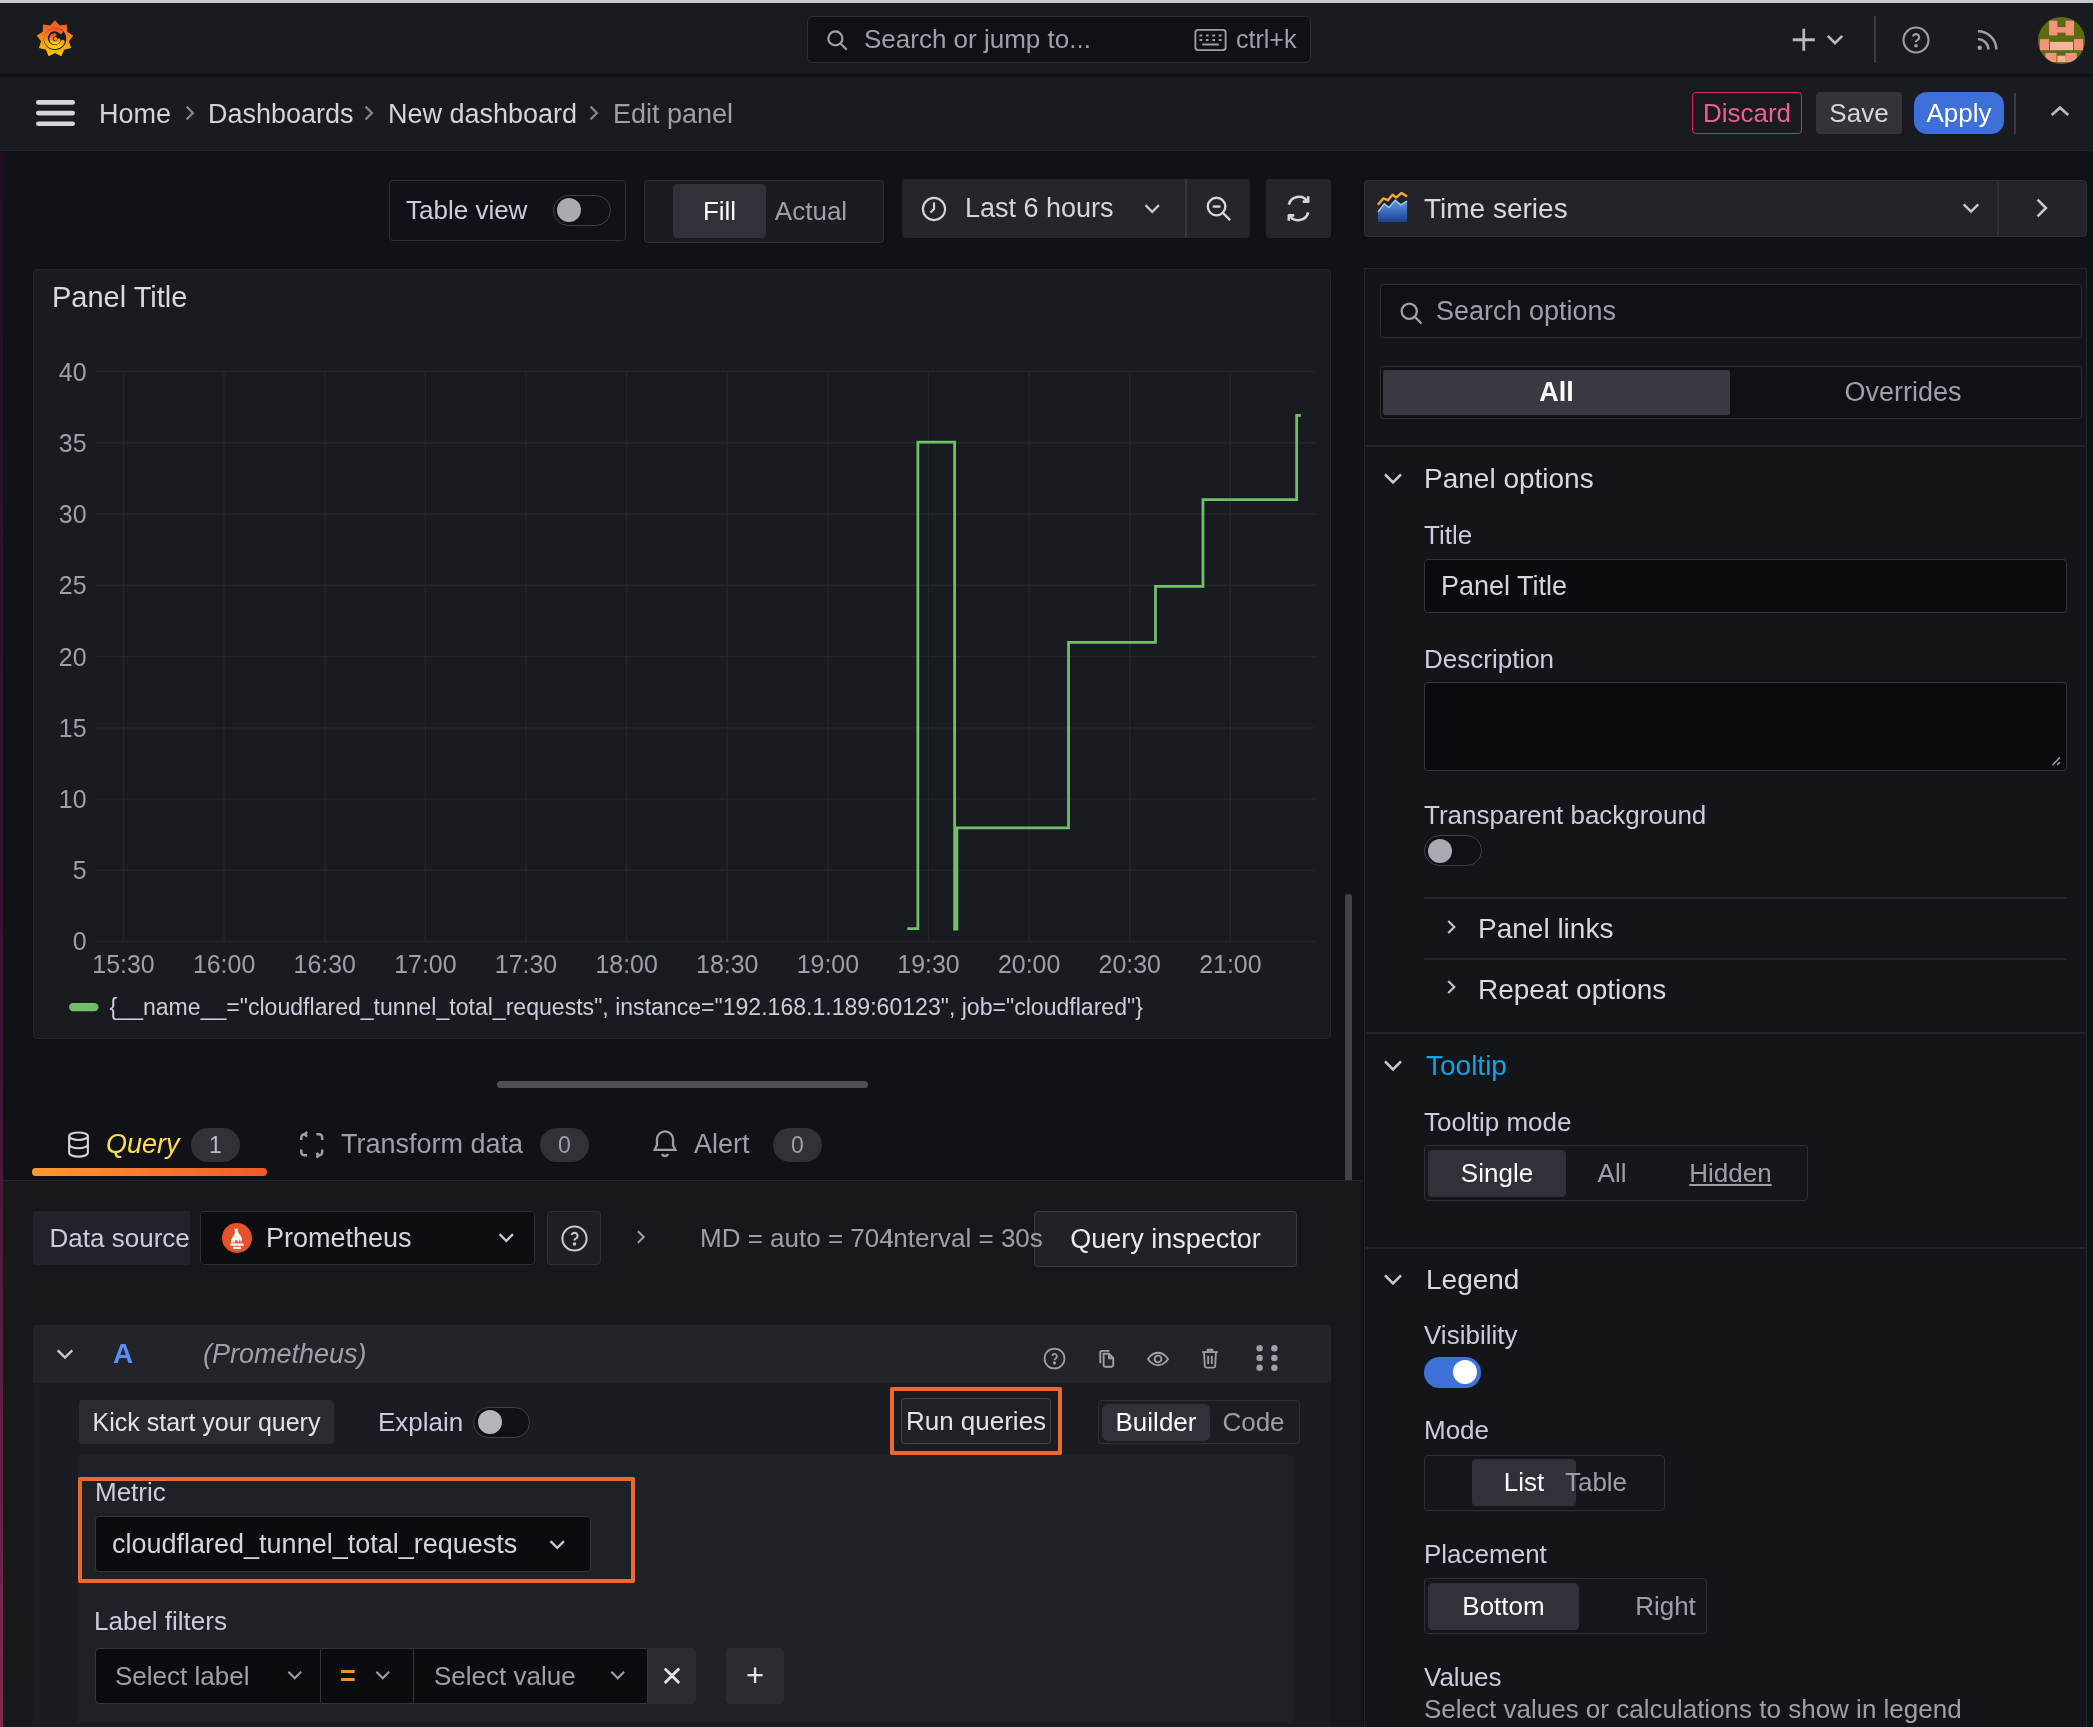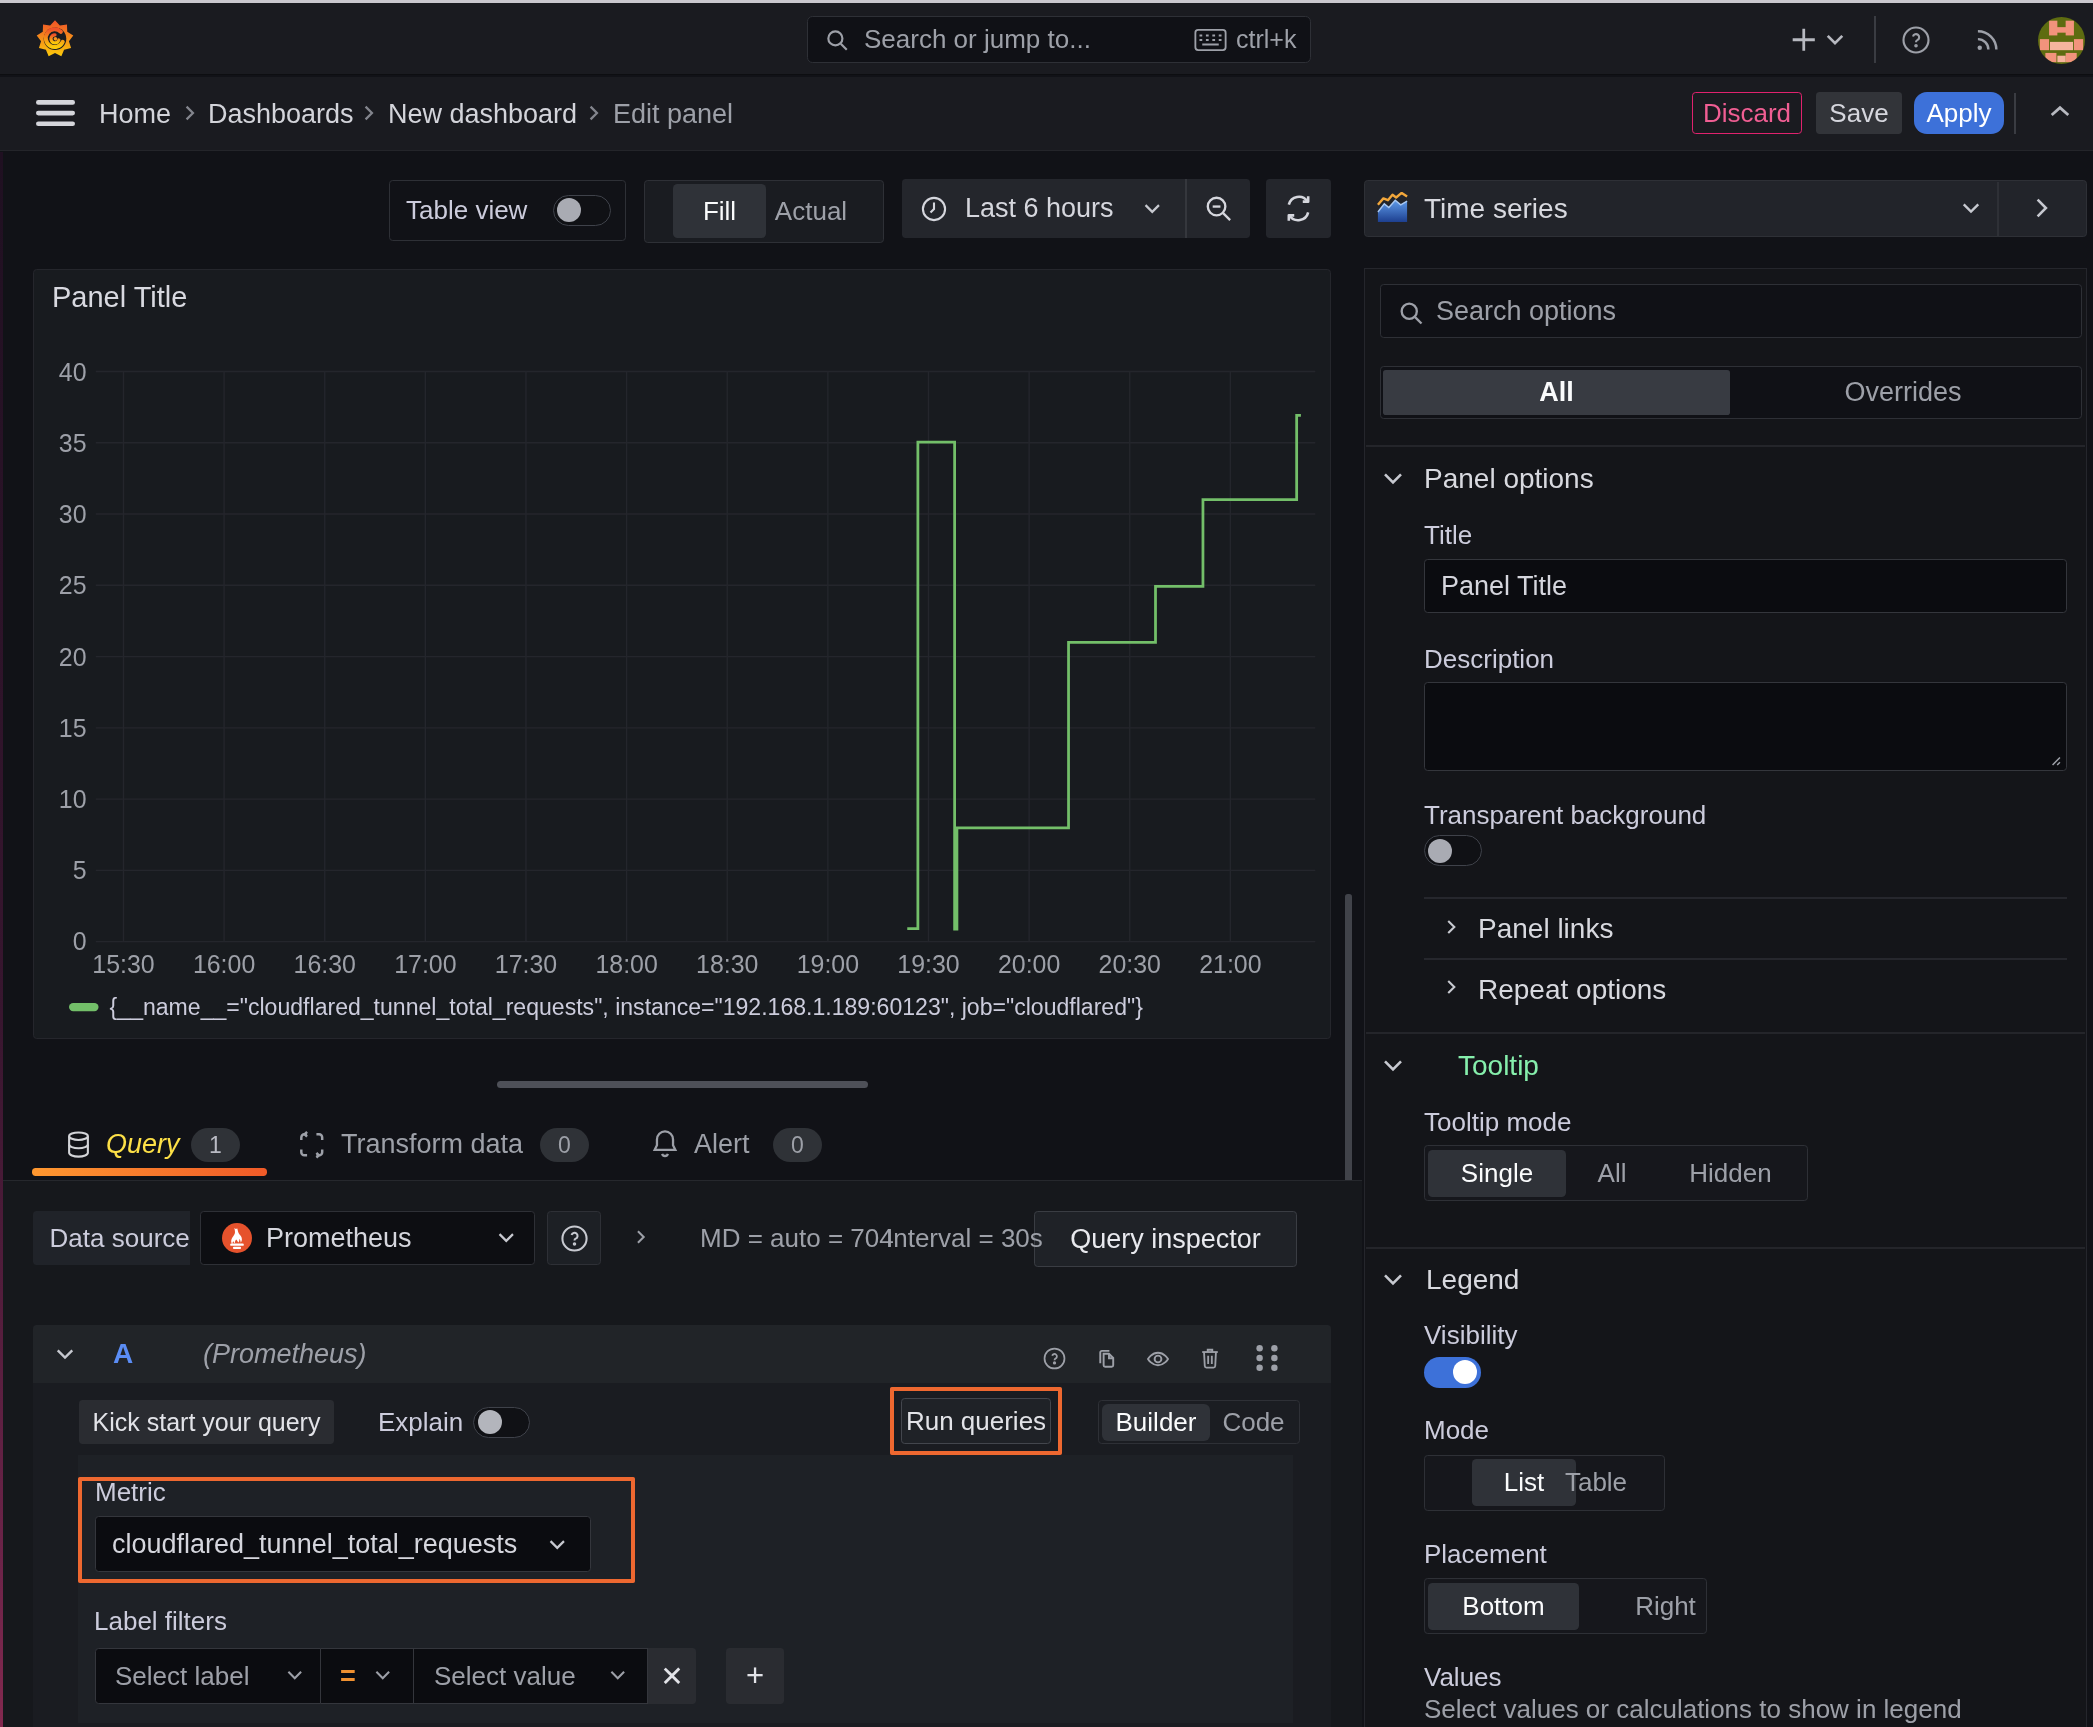--- a/index.html
+++ b/index.html
@@ -424,26 +424,26 @@
   <div class="abs" style="left:1424px;top:958px;width:643px;height:1.8px;background:#26272d;"></div>
   <svg class="abs" style="left:1443px;top:976px;" width="15.7" height="22" viewBox="0 0 18 22" fill="none" stroke="#c7c9d0" stroke-width="2.4">
       <path d="M6 4l7 7-7 7"></path>
     </svg>
   <div class="abs txt" style="left:1478px;top:969px;height:41px;font-size:28px;font-weight:500;color:#d8d9df;">Repeat options</div>
 
   <div class="abs" style="left:1366px;top:1032px;width:719px;height:1.8px;background:#24252a;"></div>
   <svg class="abs" style="left:1382px;top:1058px;" width="22" height="14.8" viewBox="0 0 22 14" fill="none" stroke="#c7c9d0" stroke-width="2.6">
       <path d="M3 3l8 8 8-8"></path>
     </svg>
-  <div class="abs txt" style="left:1426px;top:1045px;height:41px;font-size:28px;font-weight:500;color:#86efac;margin-left:32px;">Tooltip</div>
+  <div class="abs txt" style="left:1426px;top:1045px;height:41px;font-size:28px;font-weight:500;color:#0ea5e9;">Tooltip</div>
   <div class="abs txt" style="left:1424px;top:1104px;height:37px;font-size:26px;color:#ccccdc;">Tooltip mode</div>
   <div class="abs bdr" style="left:1424px;top:1145px;width:384px;height:56px;background:#16171c;"></div>
   <div class="abs seg-on" style="left:1428px;top:1150px;width:138px;height:47px;font-size:26px;">Single</div>
   <div class="abs seg-off" style="left:1566px;top:1150px;width:92px;height:47px;font-size:26px;">All</div>
-  <div class="abs seg-off" style="left:1659px;top:1150px;width:143px;height:47px;font-size:26px;">Hidden</div>
+  <div class="abs seg-off" style="left:1659px;top:1150px;width:143px;height:47px;font-size:26px;text-decoration:underline;">Hidden</div>
 
   <div class="abs" style="left:1366px;top:1247px;width:719px;height:1.8px;background:#24252a;"></div>
   <svg class="abs" style="left:1382px;top:1272px;" width="22" height="14.8" viewBox="0 0 22 14" fill="none" stroke="#c7c9d0" stroke-width="2.6">
       <path d="M3 3l8 8 8-8"></path>
     </svg>
   <div class="abs txt" style="left:1426px;top:1259px;height:41px;font-size:28px;font-weight:500;color:#d8d9df;">Legend</div>
   <div class="abs txt" style="left:1424px;top:1317px;height:37px;font-size:26px;color:#ccccdc;">Visibility</div>
   <div class="abs" style="left:1424px;top:1357px;width:57px;height:31px;background:#3d71d9;border-radius:15.7px;"></div>
   <div class="abs" style="left:1453px;top:1360px;width:24px;height:24px;background:#ffffff;border-radius:50%;"></div>
   <div class="abs txt" style="left:1424px;top:1412px;height:37px;font-size:26px;color:#ccccdc;">Mode</div>

